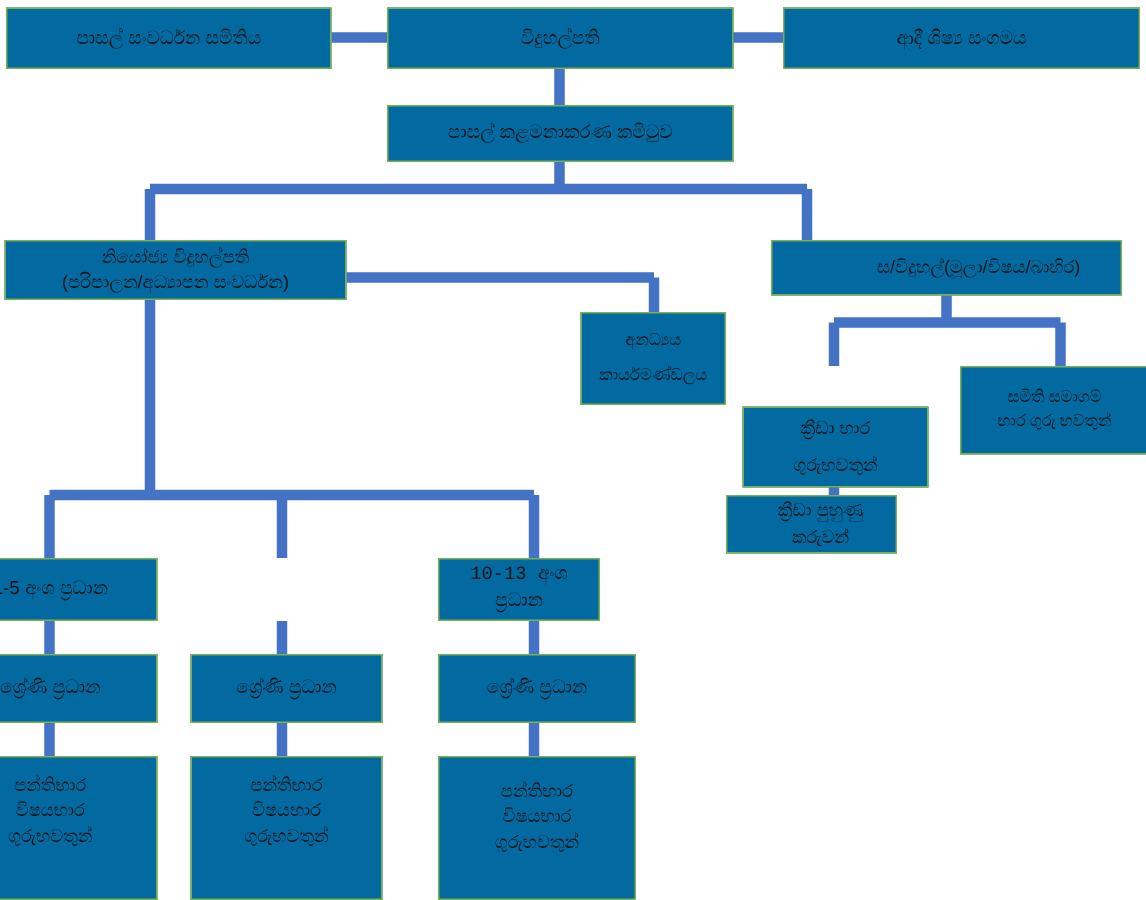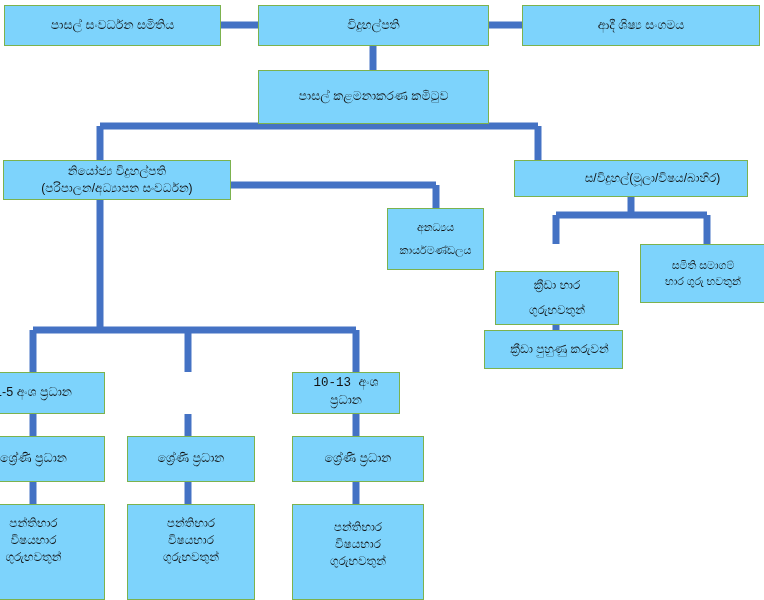--- a/index.html
+++ b/index.html
@@ -25,21 +25,21 @@
     top: 0;
     width: 764px;
     height: 600px;
     z-index: 1;
   }
   
   .node-box {
     position: absolute;
     z-index: 2;
     box-sizing: border-box;
-    background: #7dd3fc;
+    background: #0369a1;
     border: 1.4px solid #7cb24e;
     display: flex;
     flex-direction: column;
     align-items: center;
     justify-content: center;
     text-align: center;
     color: #111111;
     line-height: 1.42;
     padding: 2px 4px;
   }
@@ -105,21 +105,21 @@
   </div>
 
   <div class="node-box fs-12b" style="left:258px; top:5px; width:231px; height:41px;">
     <span class="line">විදුහල්පති</span>
   </div>
 
   <div class="node-box fs-12b" style="left:522px; top:5px; width:238px; height:41px;">
     <span class="line">ආදී ශිෂ්‍ය සංගමය</span>
   </div>
 
-  <div class="node-box fs-12b" style="left:258px; top:70px; width:231px; height:54px;">
+  <div class="node-box fs-12b" style="left:258px; top:70px; width:231px; height:38px;">
     <span class="line">පාසල් කළමනාකරණ කමිටුව</span>
   </div>
 
   <div class="node-box fs-12" style="left:3px; top:160px; width:228px; height:40px;">
     <span class="line">නියෝජ්‍ය විදුහල්පති</span>
     <span class="line">(පරිපාලන/අධ්‍යාපන සංවර්ධන)</span>
   </div>
 
   <div class="node-box fs-12" style="left:514px; top:160px; width:234px; height:37px;padding-left:47px;">
     <span class="line">ස/විදුහල්(මූලා/විෂය/බාහිර)</span>
@@ -133,21 +133,21 @@
   <div class="node-box fs-12 gap-lines" style="left:495px; top:244px; width:124px; height:54px;margin-top:27px;">
     <span class="line">ක්‍රීඩා භාර</span>
     <span class="line">ගුරුභවතුන්</span>
   </div>
 
   <div class="node-box fs-11" style="left:640px; top:244px; width:126px; height:59px;">
     <span class="line">සමිති සමාගම්</span>
     <span class="line">භාර ගුරු භවතුන්</span>
   </div>
 
-  <div class="node-box fs-12" style="left:484px; top:330px; width:139px; height:39px;padding-left:16px;">
+  <div class="node-box fs-12" style="left:484px; top:330px; width:114px; height:39px;padding-left:16px;">
     <span class="line">ක්‍රීඩා පුහුණු කරුවන්</span>
   </div>
 
   <div class="node-box fs-12b" style="left:-38px; top:372px; width:143px; height:42px;">
     <span class="line">1-5 අංශ ප්‍රධාන</span>
   </div>
 
 
   <div class="node-box fs-12b" style="left:292px; top:372px; width:108px; height:42px;font-family:Liberation Mono, monospace;">
     <span class="line">10-13 අංශ ප්‍රධාන</span>

